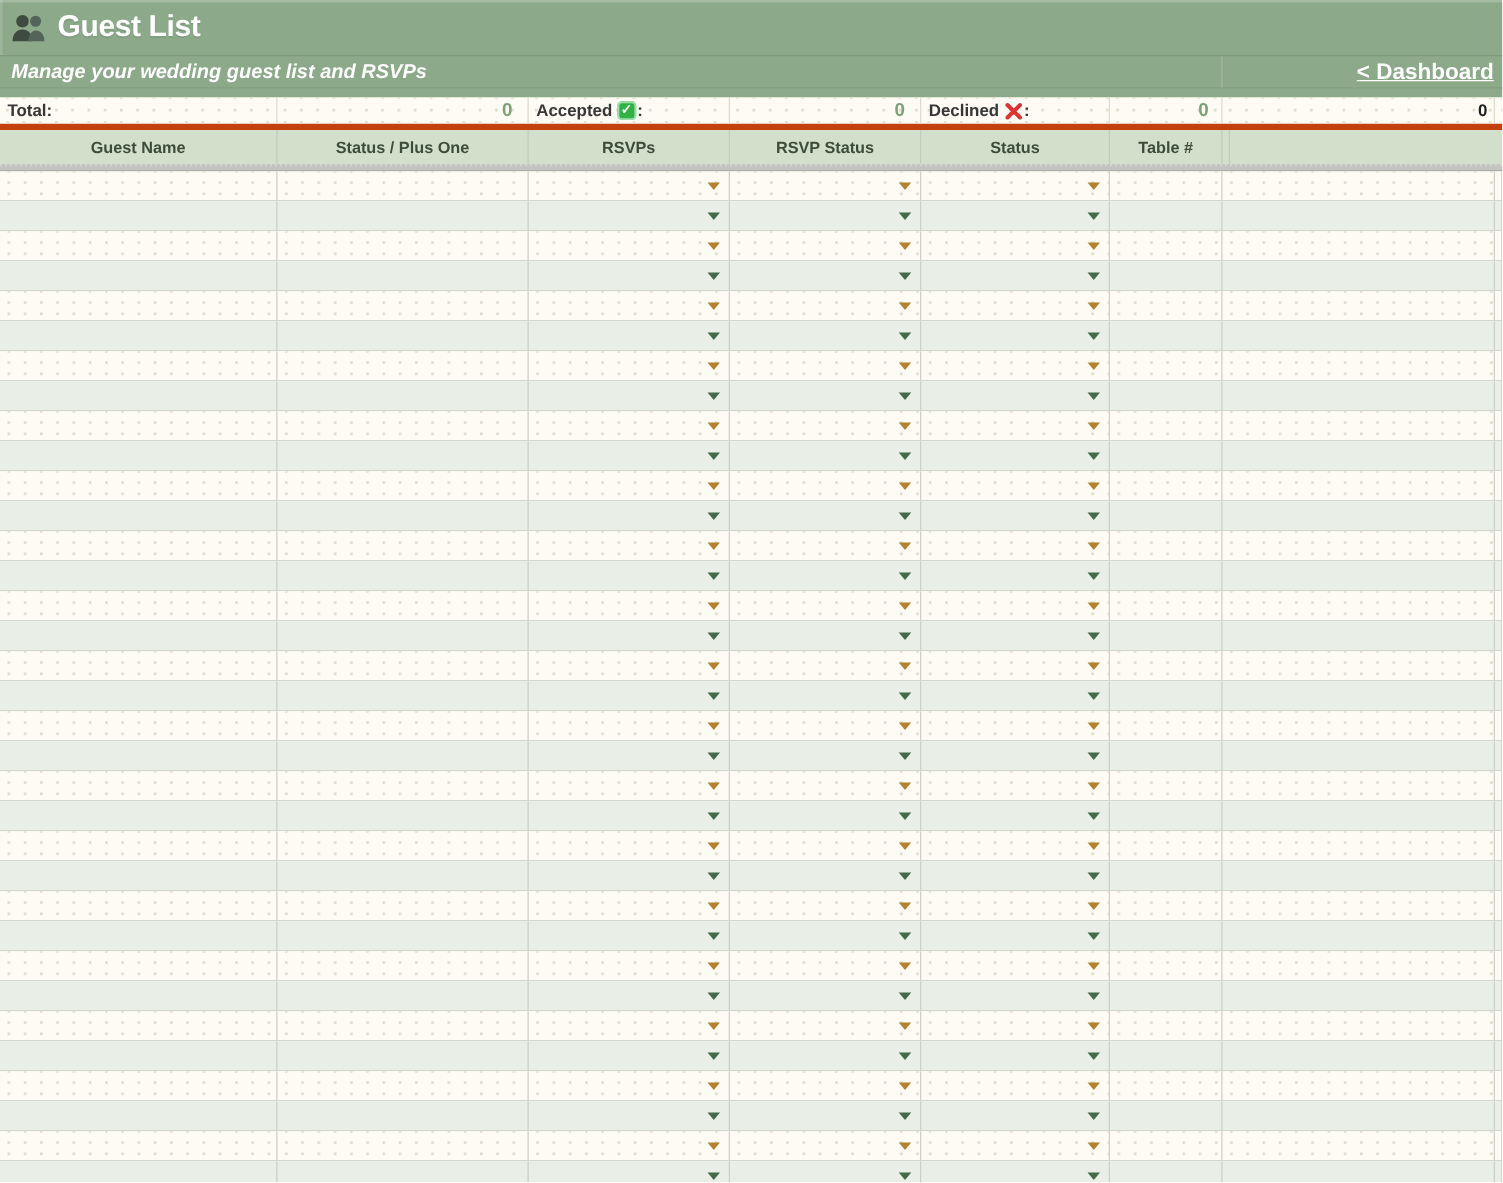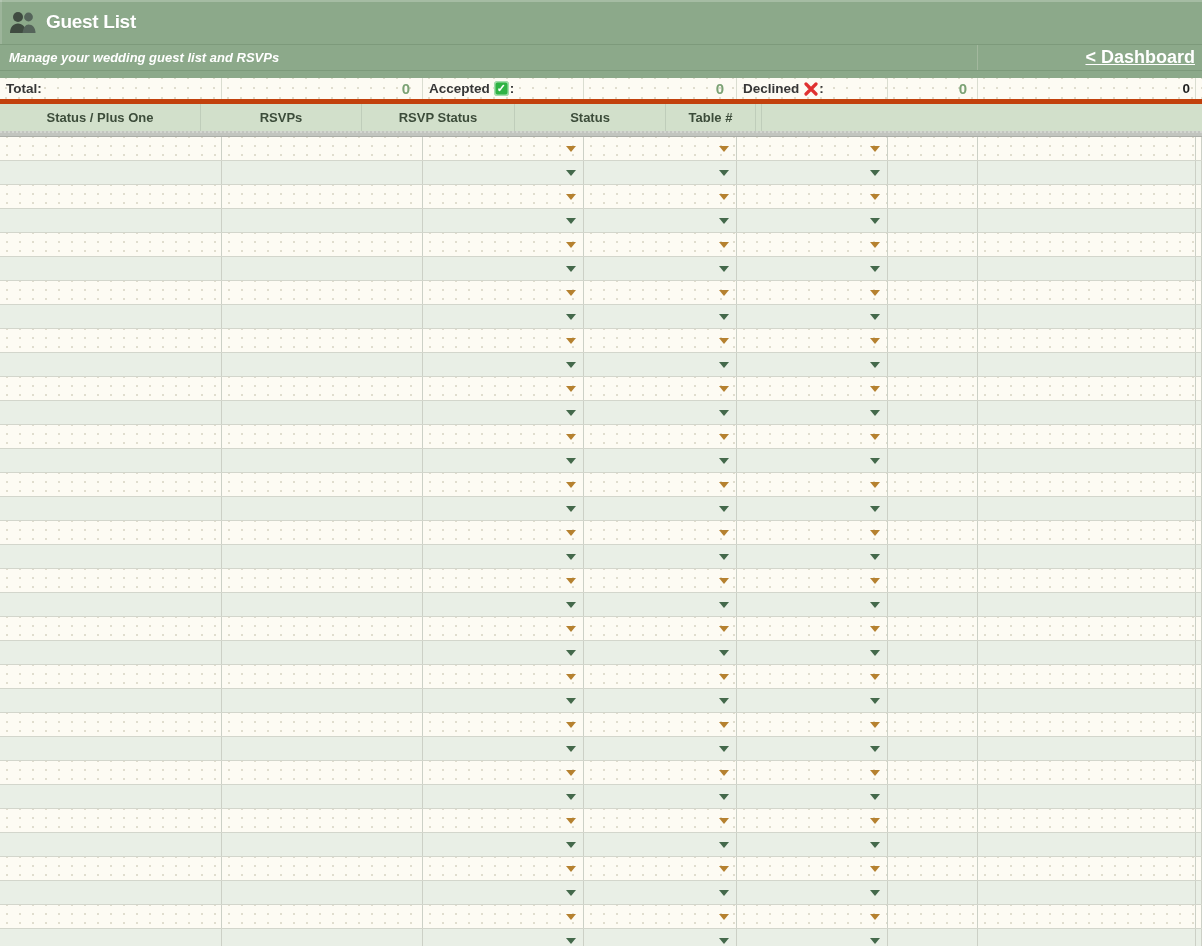--- a/index.html
+++ b/index.html
@@ -9,36 +9,36 @@
     font-family:"Liberation Sans",sans-serif;background:var(--row_cream);
   }
   
   .title-bar{
     position:absolute;top:0;left:0;width:1202px;height:44px;
     background:var(--header_green);
     box-shadow:inset 0 2px 0 rgba(255,255,255,.22), inset 2px 0 0 rgba(255,255,255,.15);
     display:flex;align-items:center;padding-left:9px;
   }
   .title-bar .app-title{
-    color:#fff;font-size:19px;font-weight:700;letter-spacing:-.3px;margin-left:9px;
+    color:#fff;font-size:24px;font-weight:700;letter-spacing:-.3px;margin-left:9px;
     text-shadow:0 1px 1px rgba(0,0,0,.08);
   }
   .people-icon{display:inline-flex;width:28px;height:26px;}
   .subtitle-row{
     position:absolute;top:44px;left:0;width:1202px;height:27px;
     background:var(--header_green);
     border-top:1px solid var(--header_green_line);
     border-bottom:1px solid var(--header_green_line);
     display:flex;
   }
   .subtitle-cell{
     width:978px;height:100%;display:flex;align-items:center;padding-left:9px;
     border-right:1px solid #A3B89E;
   }
-  .subtitle-text{color:#fff;font-size:13px;font-style:italic;font-weight:600;}
+  .subtitle-text{color:#fff;font-size:16px;font-style:italic;font-weight:600;}
   .dashboard-cell{
     width:224px;height:100%;display:flex;align-items:center;justify-content:flex-end;
     padding-right:7px;
   }
   .dashboard-link{
     color:#fff;font-size:18px;font-weight:700;text-decoration:underline;cursor:pointer;
   }
   .green-band{
     position:absolute;top:71px;left:0;width:1202px;height:7px;background:var(--header_green);
   }
@@ -156,20 +156,21 @@
         </svg>
       </span>
       <span style="margin-left:-3px;">:</span>
     </div>
     <div class="stat-cell stat-value w5" style="padding-right:10px;">0</div>
     <div class="stat-cell stat-value dark w6">0</div>
     <div class="stat-cell w7"></div>
   </div>
 
   <div class="header-row">
+      <div class="hcell w0">Guest Name</div>
       <div class="hcell w1">Status / Plus One</div>
       <div class="hcell w2">RSVPs</div>
       <div class="hcell w3">RSVP Status</div>
       <div class="hcell w4">Status</div>
       <div class="hcell w5">Table #</div>
       <div class="hcell w7"></div>
     </div>
 
   <div class="divider"></div>
 

